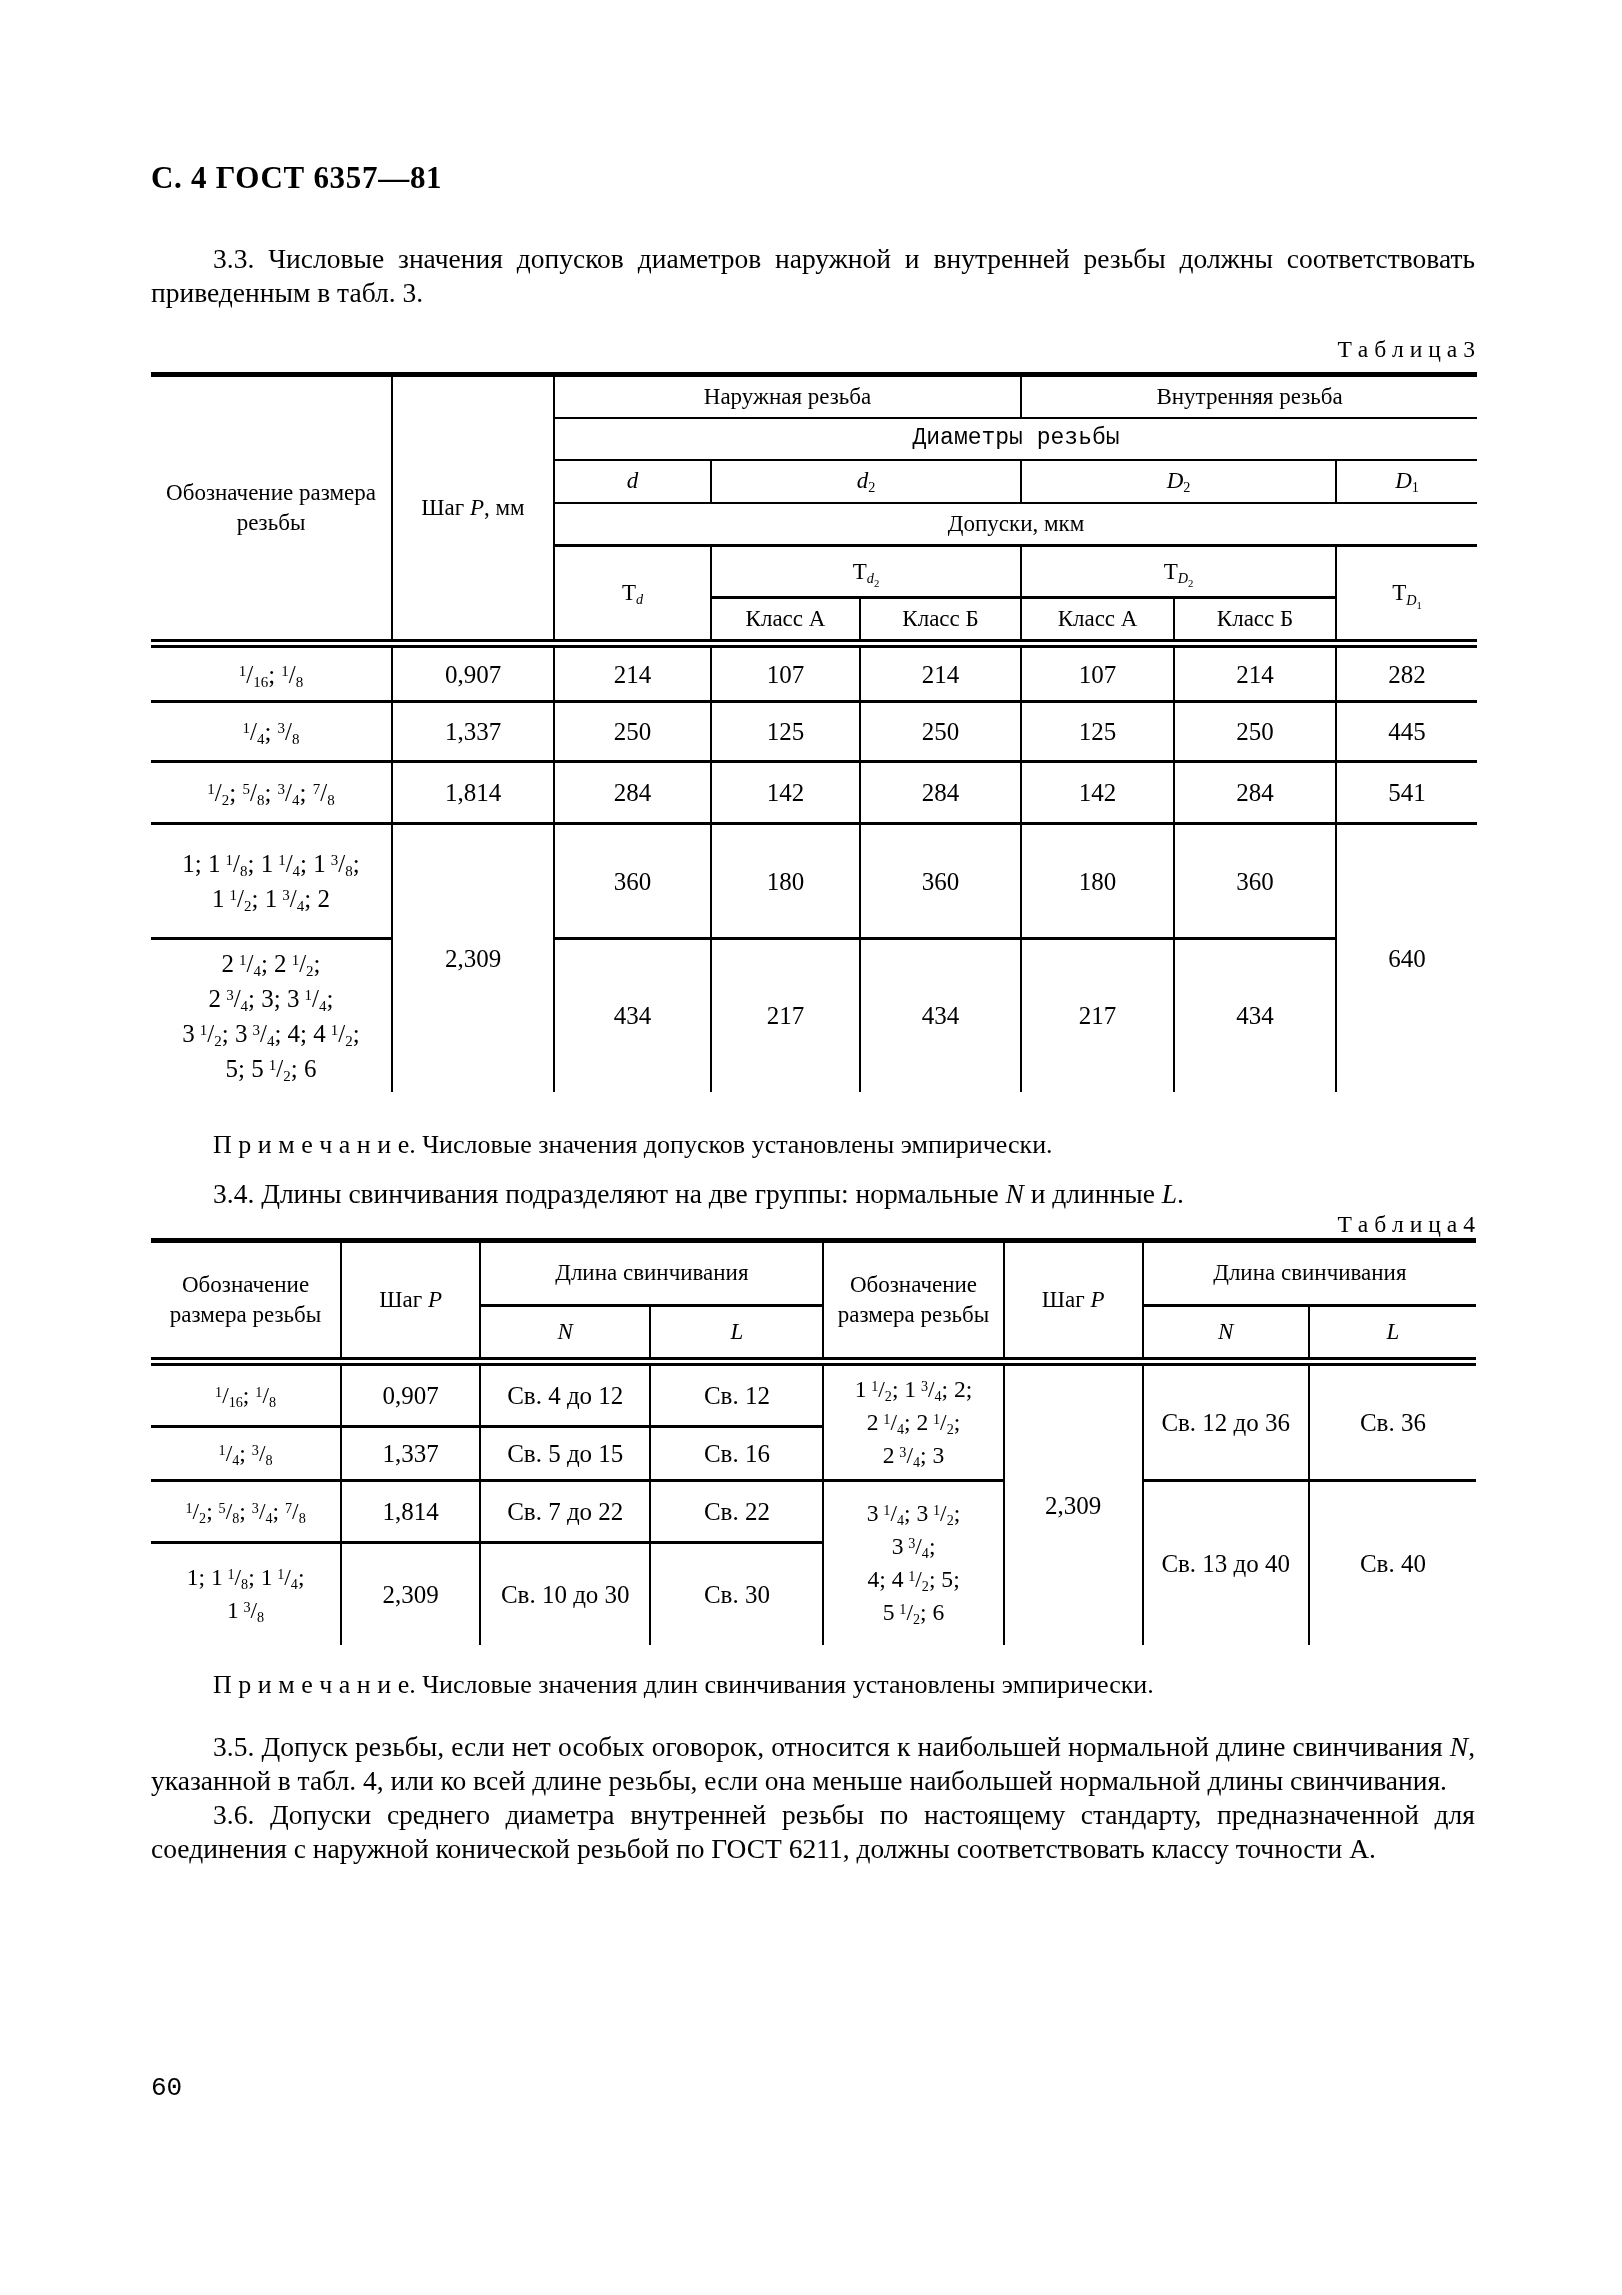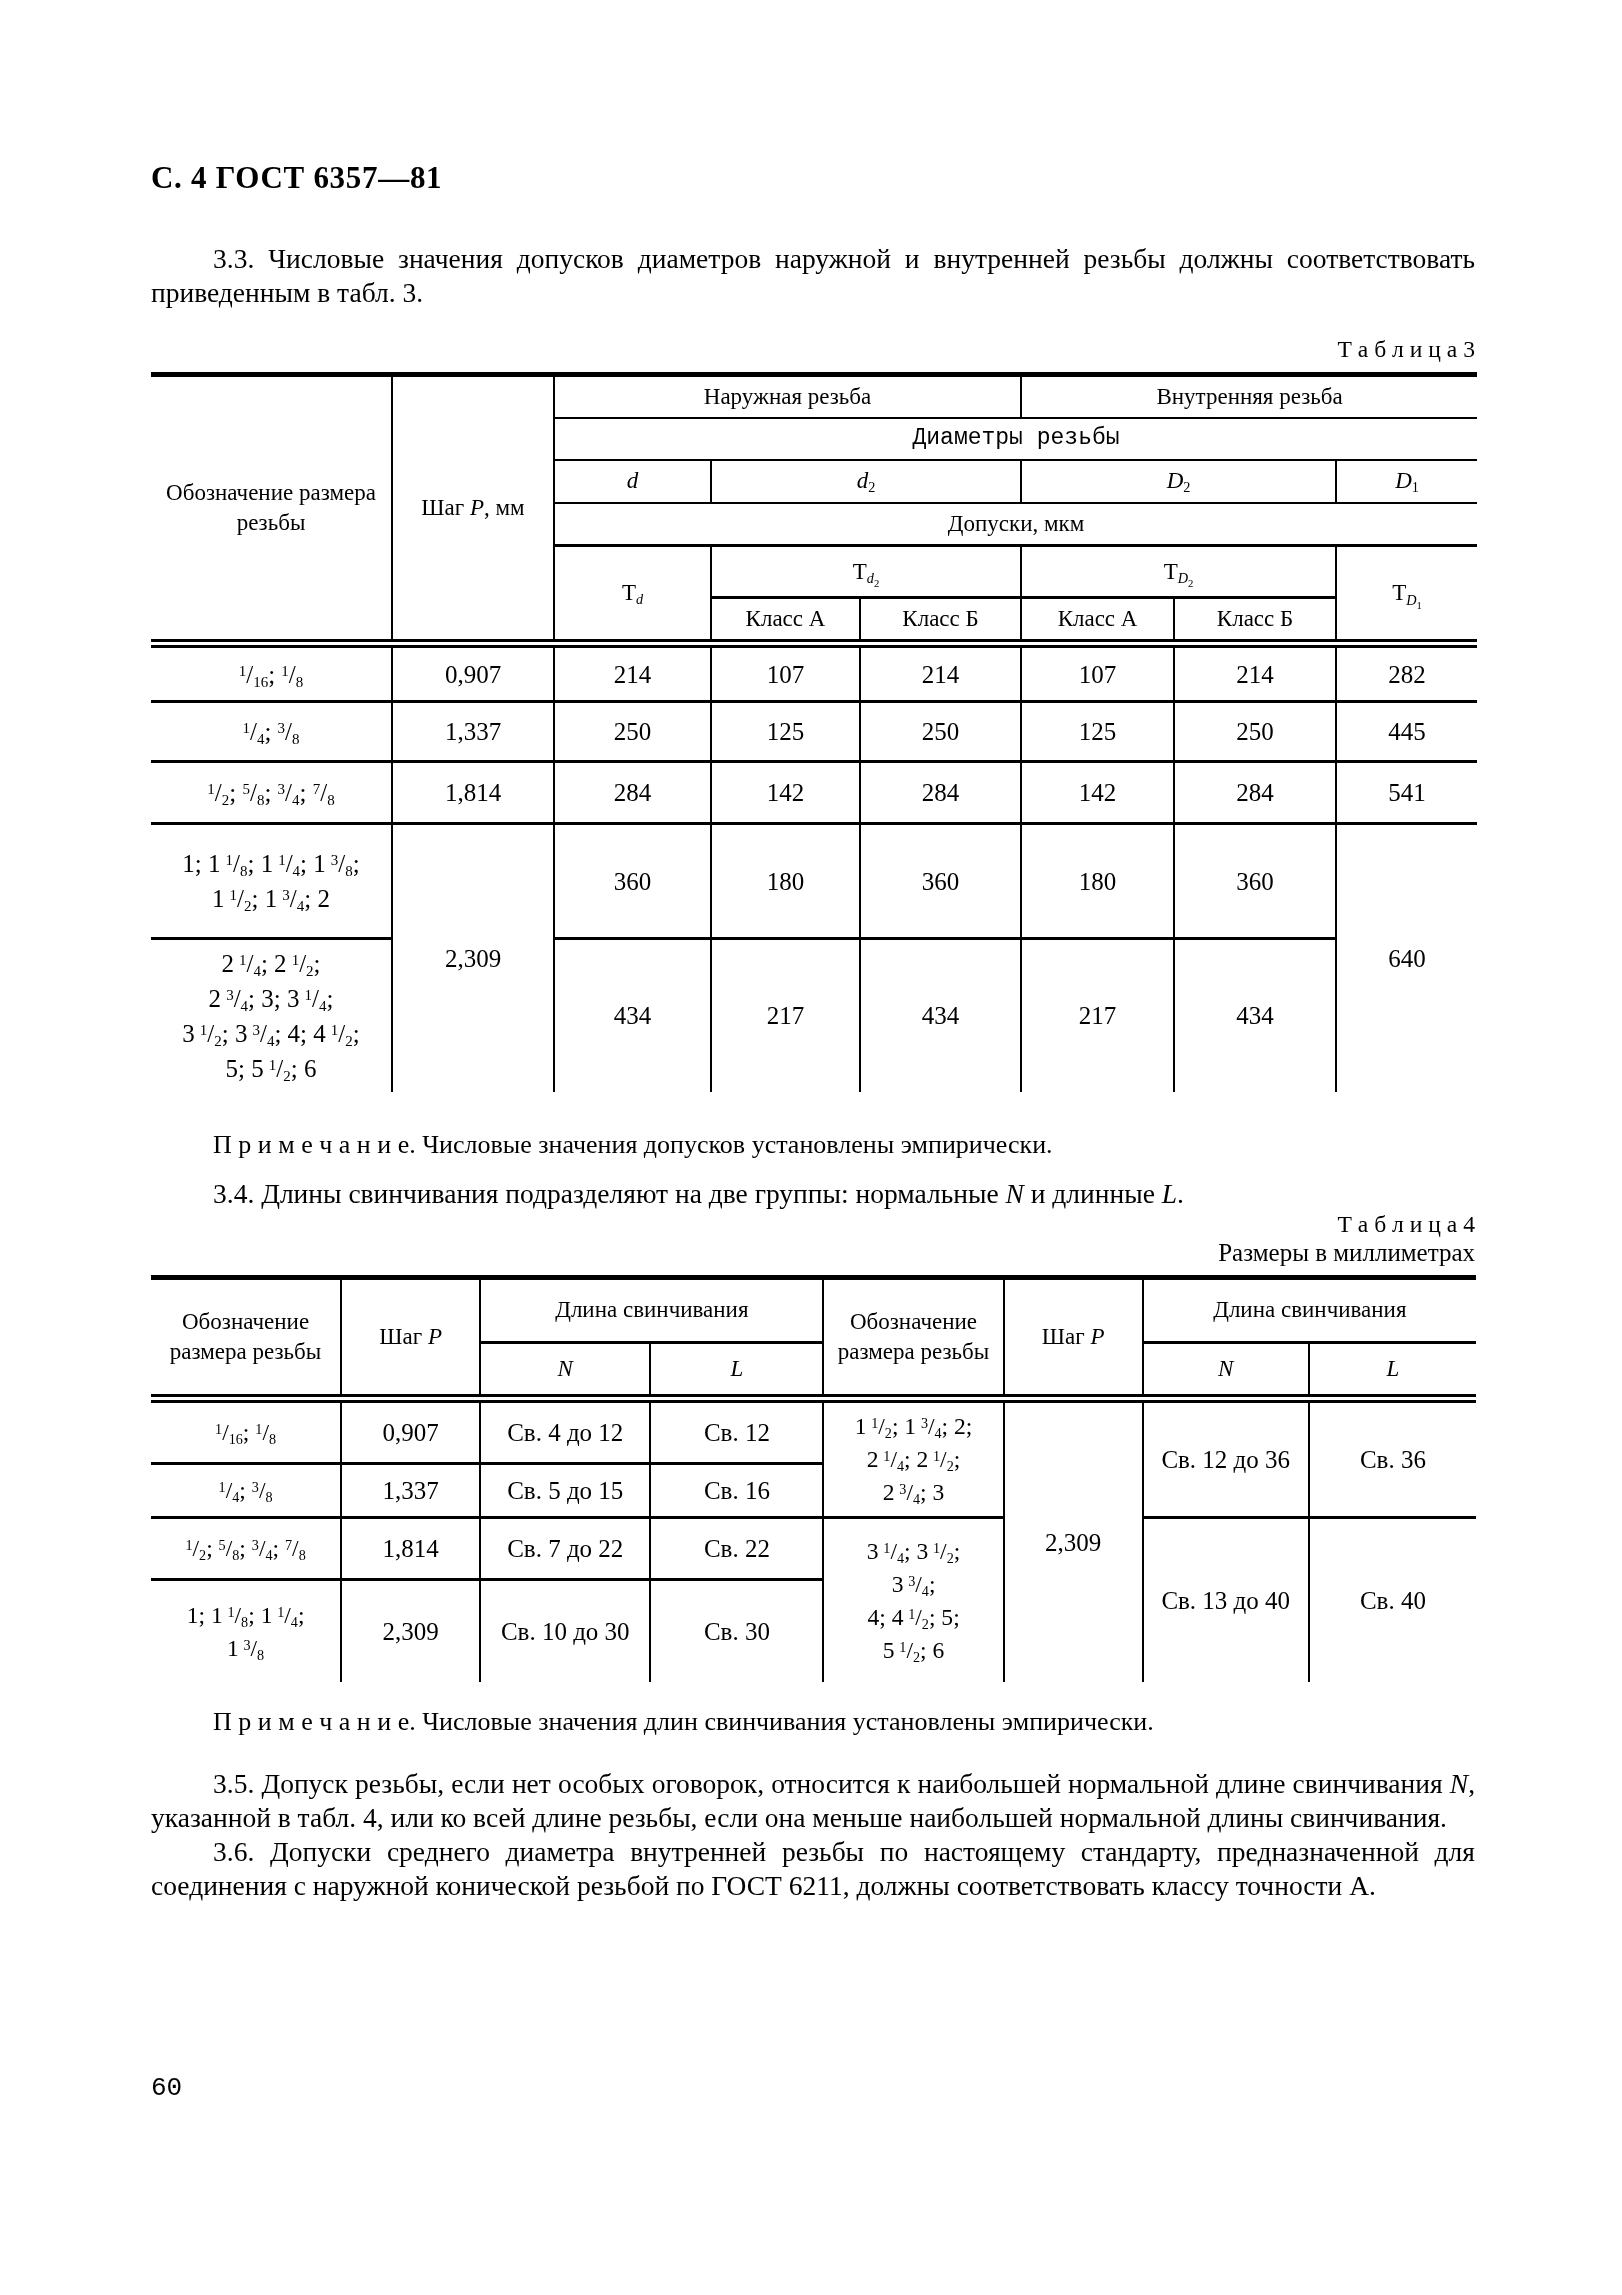--- a/index.html
+++ b/index.html
@@ -174,21 +174,20 @@
         <td>434</td>
       </tr>
     </tbody>
   </table>
 
   <p class="note note3">П р и м е ч а н и е. Числовые значения допусков установлены эмпирически.</p>
 
   <p class="body-text pline p34a">3.4. Длины свинчивания подразделяют на две группы: нормальные <i>N</i> и длинные <i>L</i>.</p>
 
   <p class="tbl-caption cap4">Т а б л и ц а 4</p>
-  <p class="tbl-subcaption">Размеры в миллиметрах</p>
 
   <table class="gt t4">
     <colgroup>
       <col style="width:190px">
         <col style="width:139px">
         <col style="width:170px">
         <col style="width:173px">
       <col style="width:180px">
         <col style="width:139px">
         <col style="width:166px">

